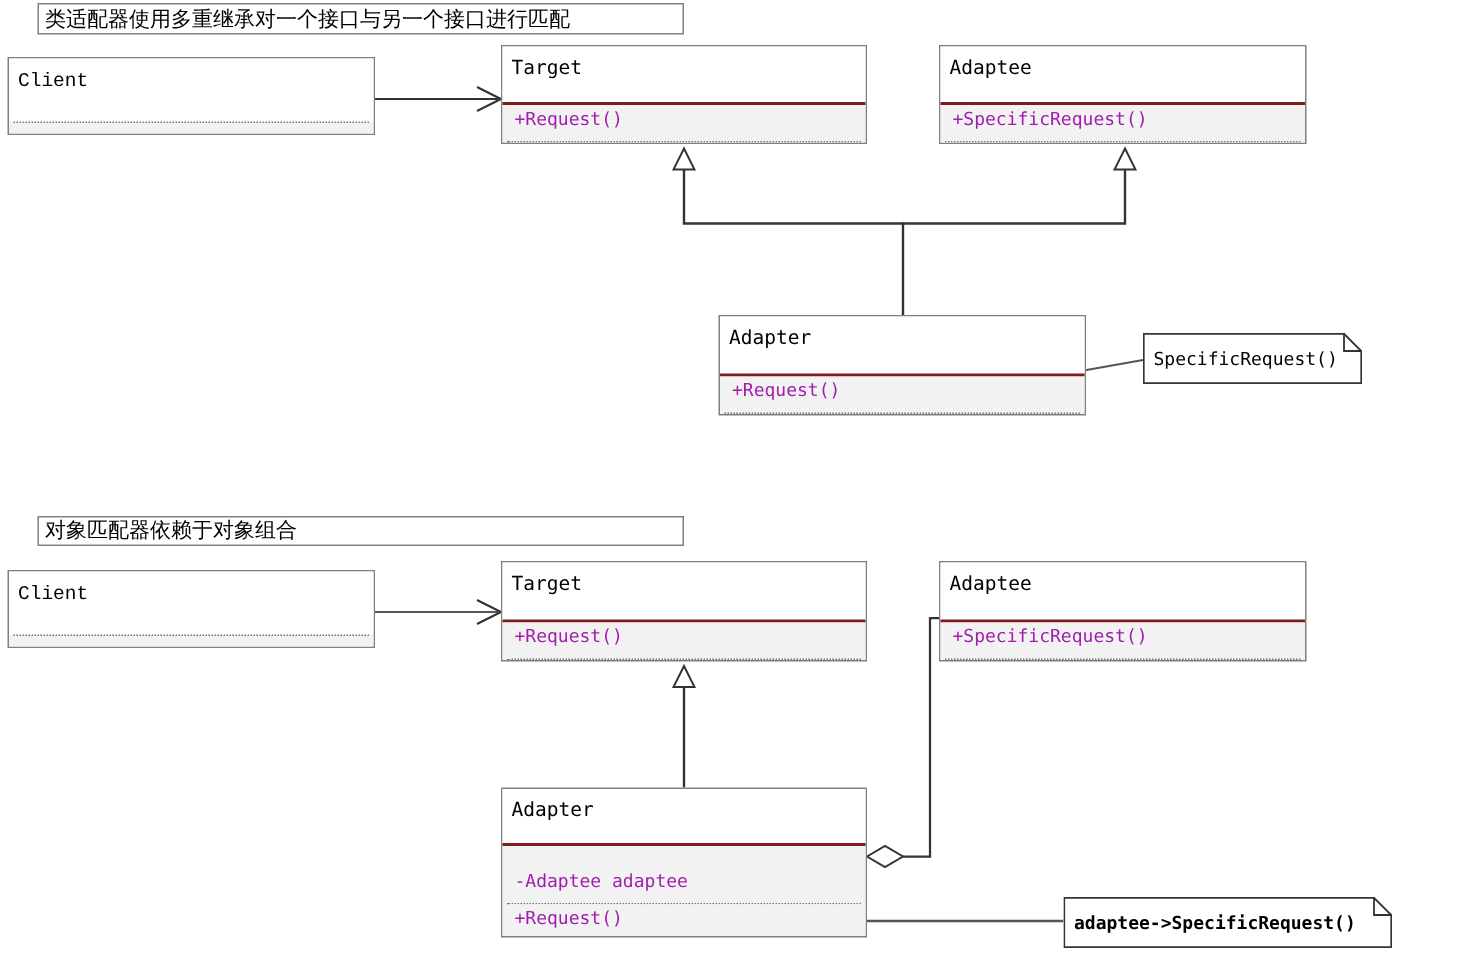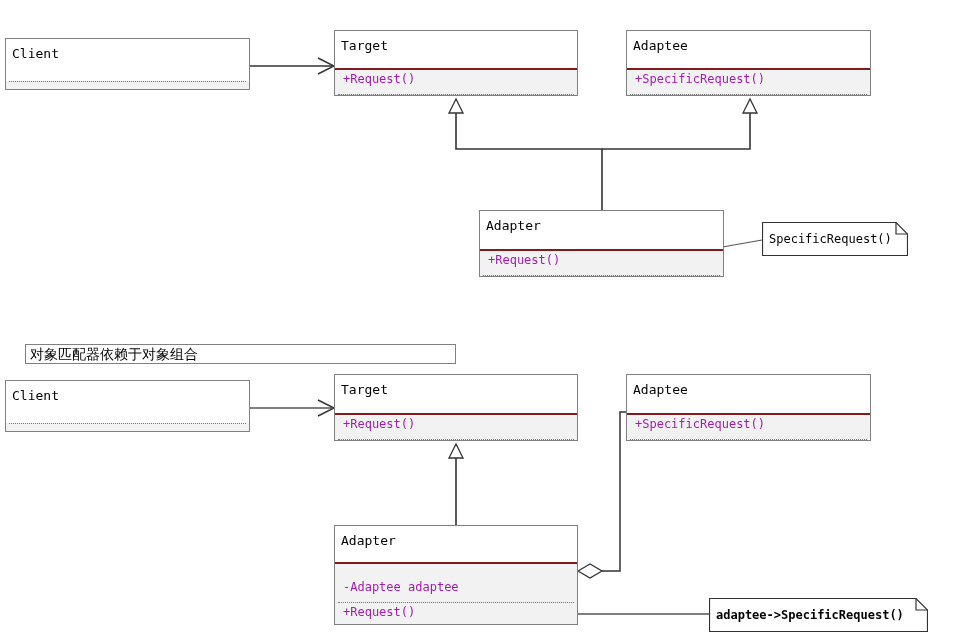--- a/index.html
+++ b/index.html
@@ -55,20 +55,21 @@
     background: #ffffff;
     border-bottom: 2px solid #7f1d1d;
     font-size: 13px;
     color: #000000;
     padding: 7px 0 0 6px;
     white-space: nowrap;
     overflow: hidden;
   }
   .uml-name.no-divider {
     border-bottom: none;
+    font-family: Liberation Mono, monospace;
   }
   .uml-compartment {
     box-sizing: border-box;
     background: #f2f2f2;
     font-size: 12px;
     color: #a21caf;
     padding: 2px 0 0 8px;
     white-space: nowrap;
     overflow: hidden;
     position: relative;
@@ -154,20 +155,23 @@
     <g>
       <polyline points="602,571 620,571 620,412 626,412" fill="none" stroke="#333333" stroke-width="1.5"></polyline>
       <polygon points="578,571 590,564 602,571 590,578" fill="#ffffff" stroke="#333333" stroke-width="1.3"></polygon>
     </g>
 
     <g>
       <line x1="578" y1="614" x2="709" y2="614" stroke="#555555" stroke-width="1.6"></line>
     </g>
   </svg>
 
+  <div class="title-box" style="left:25px; top:2px; width:431px; height:21px;">
+    <span>类适配器使用多重继承对一个接口与另一个接口进行匹配</span>
+  </div>
 
   <div class="uml-class" style="left:5px; top:38px; width:245px; height:52px;">
     <div class="uml-name no-divider">Client</div>
     <div class="empty-strip">
       <span class="dotted-sep topline"></span>
     </div>
   </div>
 
   <div class="uml-class" style="left:334px; top:30px; width:244px; height:66px;">
     <div class="uml-name">Target</div>

